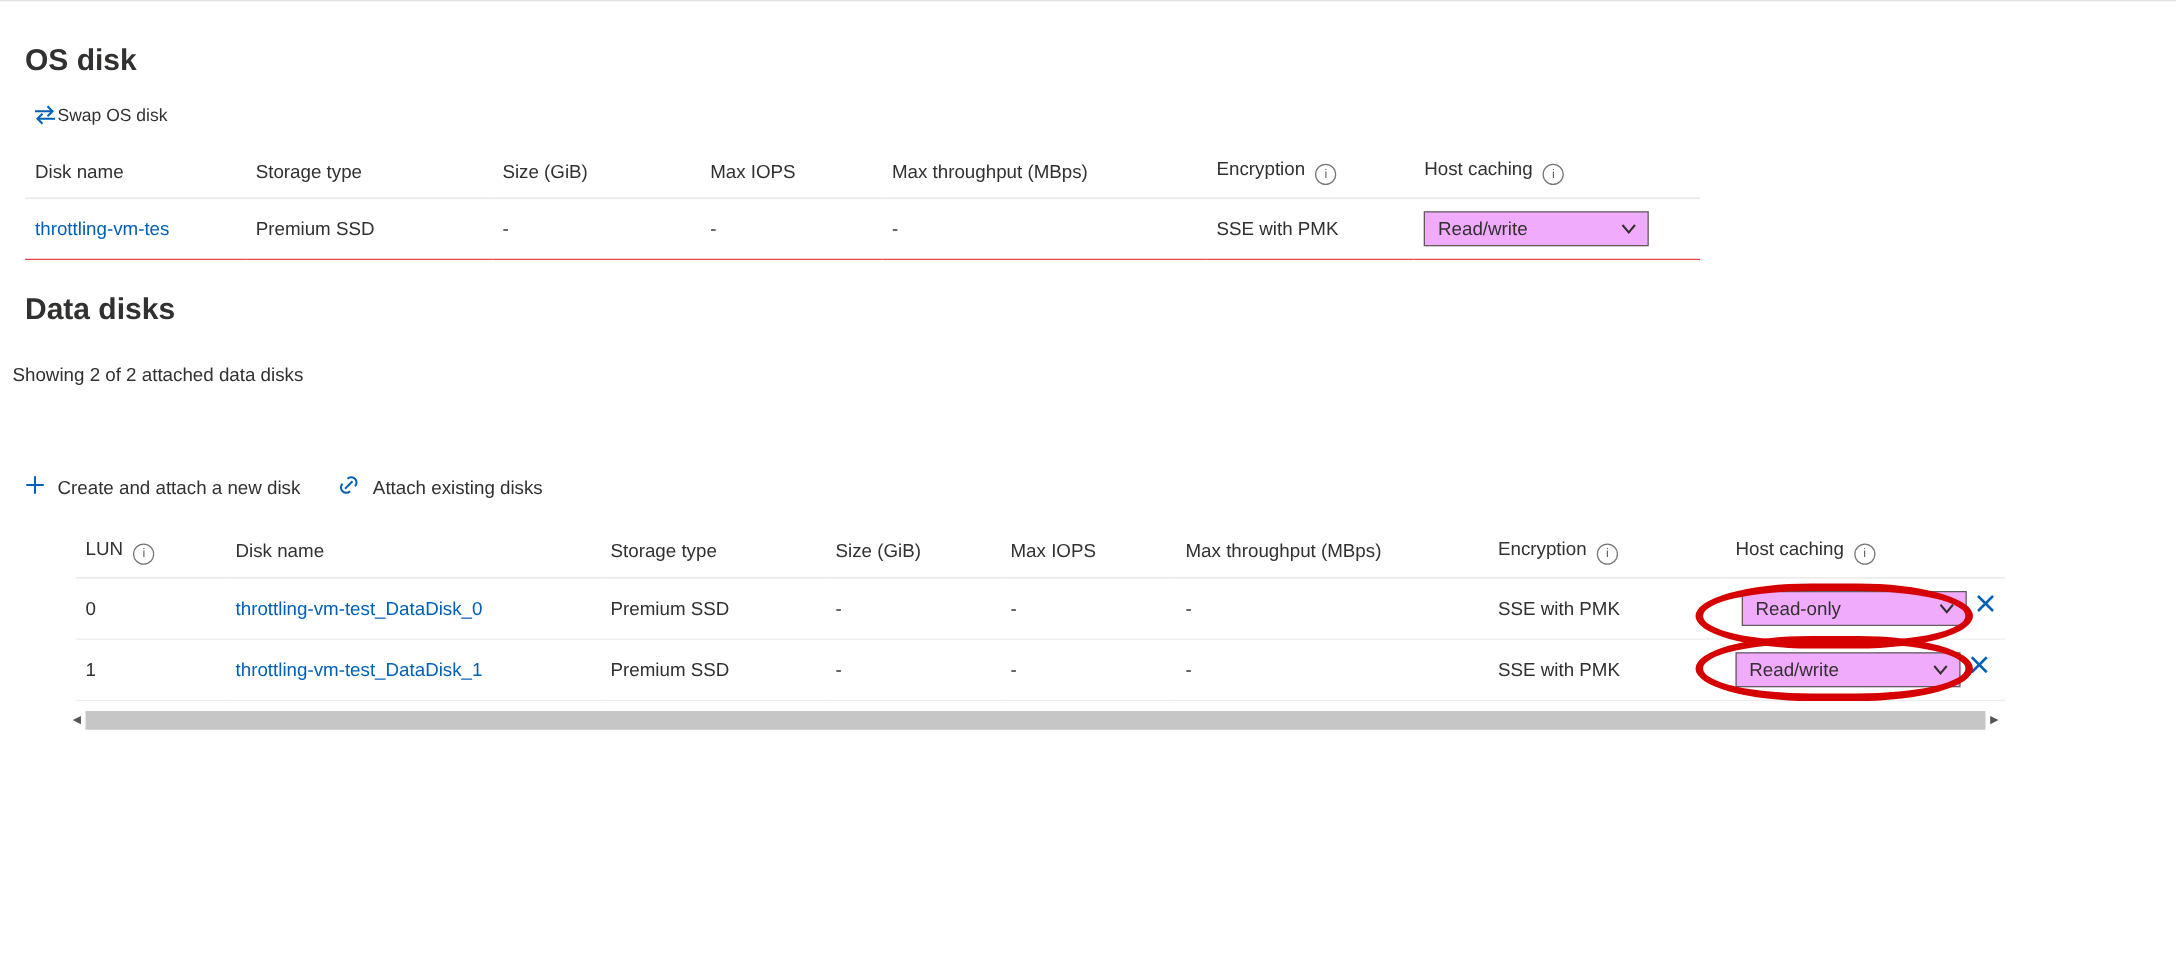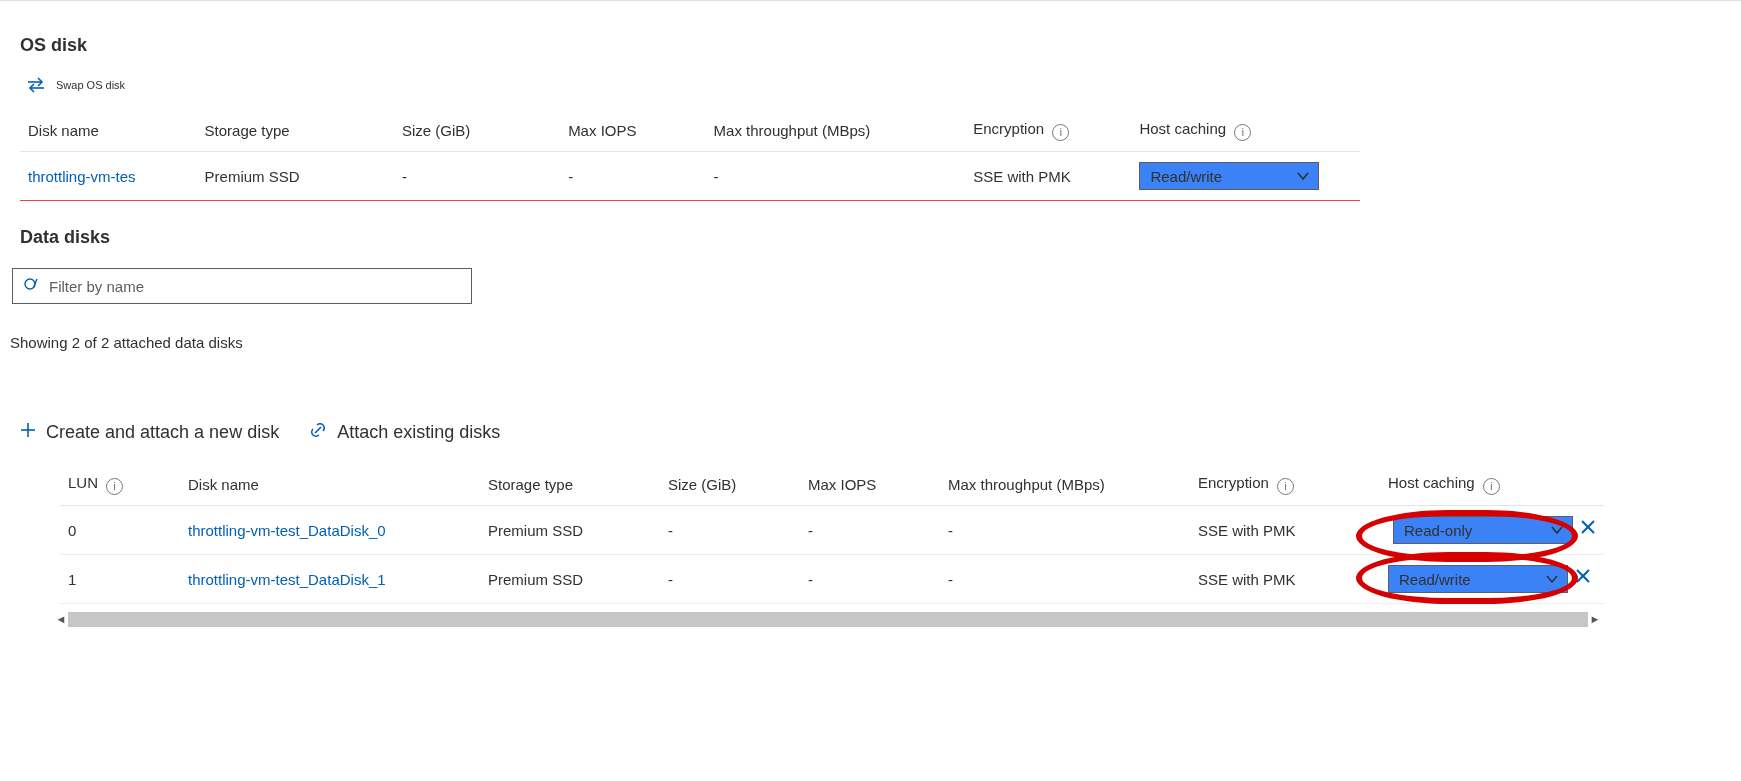--- a/index.html
+++ b/index.html
@@ -10,31 +10,30 @@
     font-size: 14px;
     background: #ffffff;
   }
   .page {
     border-top: 1px solid #e1e1e1;
     padding: 0 6px 0 6px;
     width: 1741px;
     box-sizing: border-box;
   }
   .section-title {
-    font-size: 18px;
+    font-size: 24px;
     font-weight: 600;
     margin: 34px 0 20px 14px;
   }
   .swap-row {
     display: inline-flex;
     align-items: center;
-    gap: 10px;
     margin: 0 0 16px 20px;
     cursor: pointer;
-    font-size: 11px;
+    font-size: 14px;
   }
   .icon-swap svg { display:block; }
   .os-table, .data-table {
     width: 1340px;
     border-collapse: collapse;
     margin-left: 14px;
     table-layout: fixed;
     font-size: 15px;
   }
   .os-table th, .os-table td,
@@ -71,21 +70,21 @@
   .dropdown {
     display:inline-flex;
     align-items:center;
     justify-content:space-between;
     width: 180px;
     height: 28px;
     border:1px solid #605e5c;
     padding: 0 8px 0 10px;
     box-sizing:border-box;
     cursor:pointer;
-    background:#3b82f6;
+    background:#f0abfc;
   }
   .dropdown .chev svg{ display:block; }
   .filter-box {
     display:flex;
     align-items:center;
     width: 460px;
     height: 36px;
     border:1px solid #605e5c;
     margin: 8px 0 0 6px;
     padding: 0 10px;
@@ -101,21 +100,21 @@
   .filter-box input::placeholder { color:#605e5c; }
   .showing {
     font-size:15px;
     margin: 30px 0 0 4px;
   }
   .action-row {
     display:flex;
     align-items:center;
     gap: 30px;
     margin: 70px 0 20px 14px;
-    font-size:18px;
+    font-size:15px;
   }
   .action-btn {
     display:inline-flex;
     align-items:center;
     gap:10px;
     cursor:pointer;
   }
   .data-wrap {
     width: 1550px;
     overflow:auto;
@@ -220,29 +219,20 @@
             </span>
           </span>
         </td>
       </tr>
     </tbody>
   </table>
 
   
   <div class="section-title" style="margin-top:26px;">Data disks</div>
 
-  <div class="filter-box">
-    <span style="margin-right:8px;">
-      <svg width="16" height="16" viewBox="0 0 16 16" fill="none" stroke="#0060b8" stroke-width="1.4">
-        <circle cx="7" cy="7" r="5"></circle>
-          <path d="M14 2 L10.5 10.5"></path>
-      </svg>
-    </span>
-    <input type="text" placeholder="Filter by name" style="">
-  </div>
 
   <div class="showing">Showing 2 of 2 attached data disks</div>
 
   <div class="action-row">
     <span class="action-btn">
       <span>
         <svg width="16" height="16" viewBox="0 0 16 16" fill="none" stroke="#0060b8" stroke-width="1.6">
             <path d="M8 1 V15"></path>
             <path d="M1 8 H15"></path>
           </svg>

